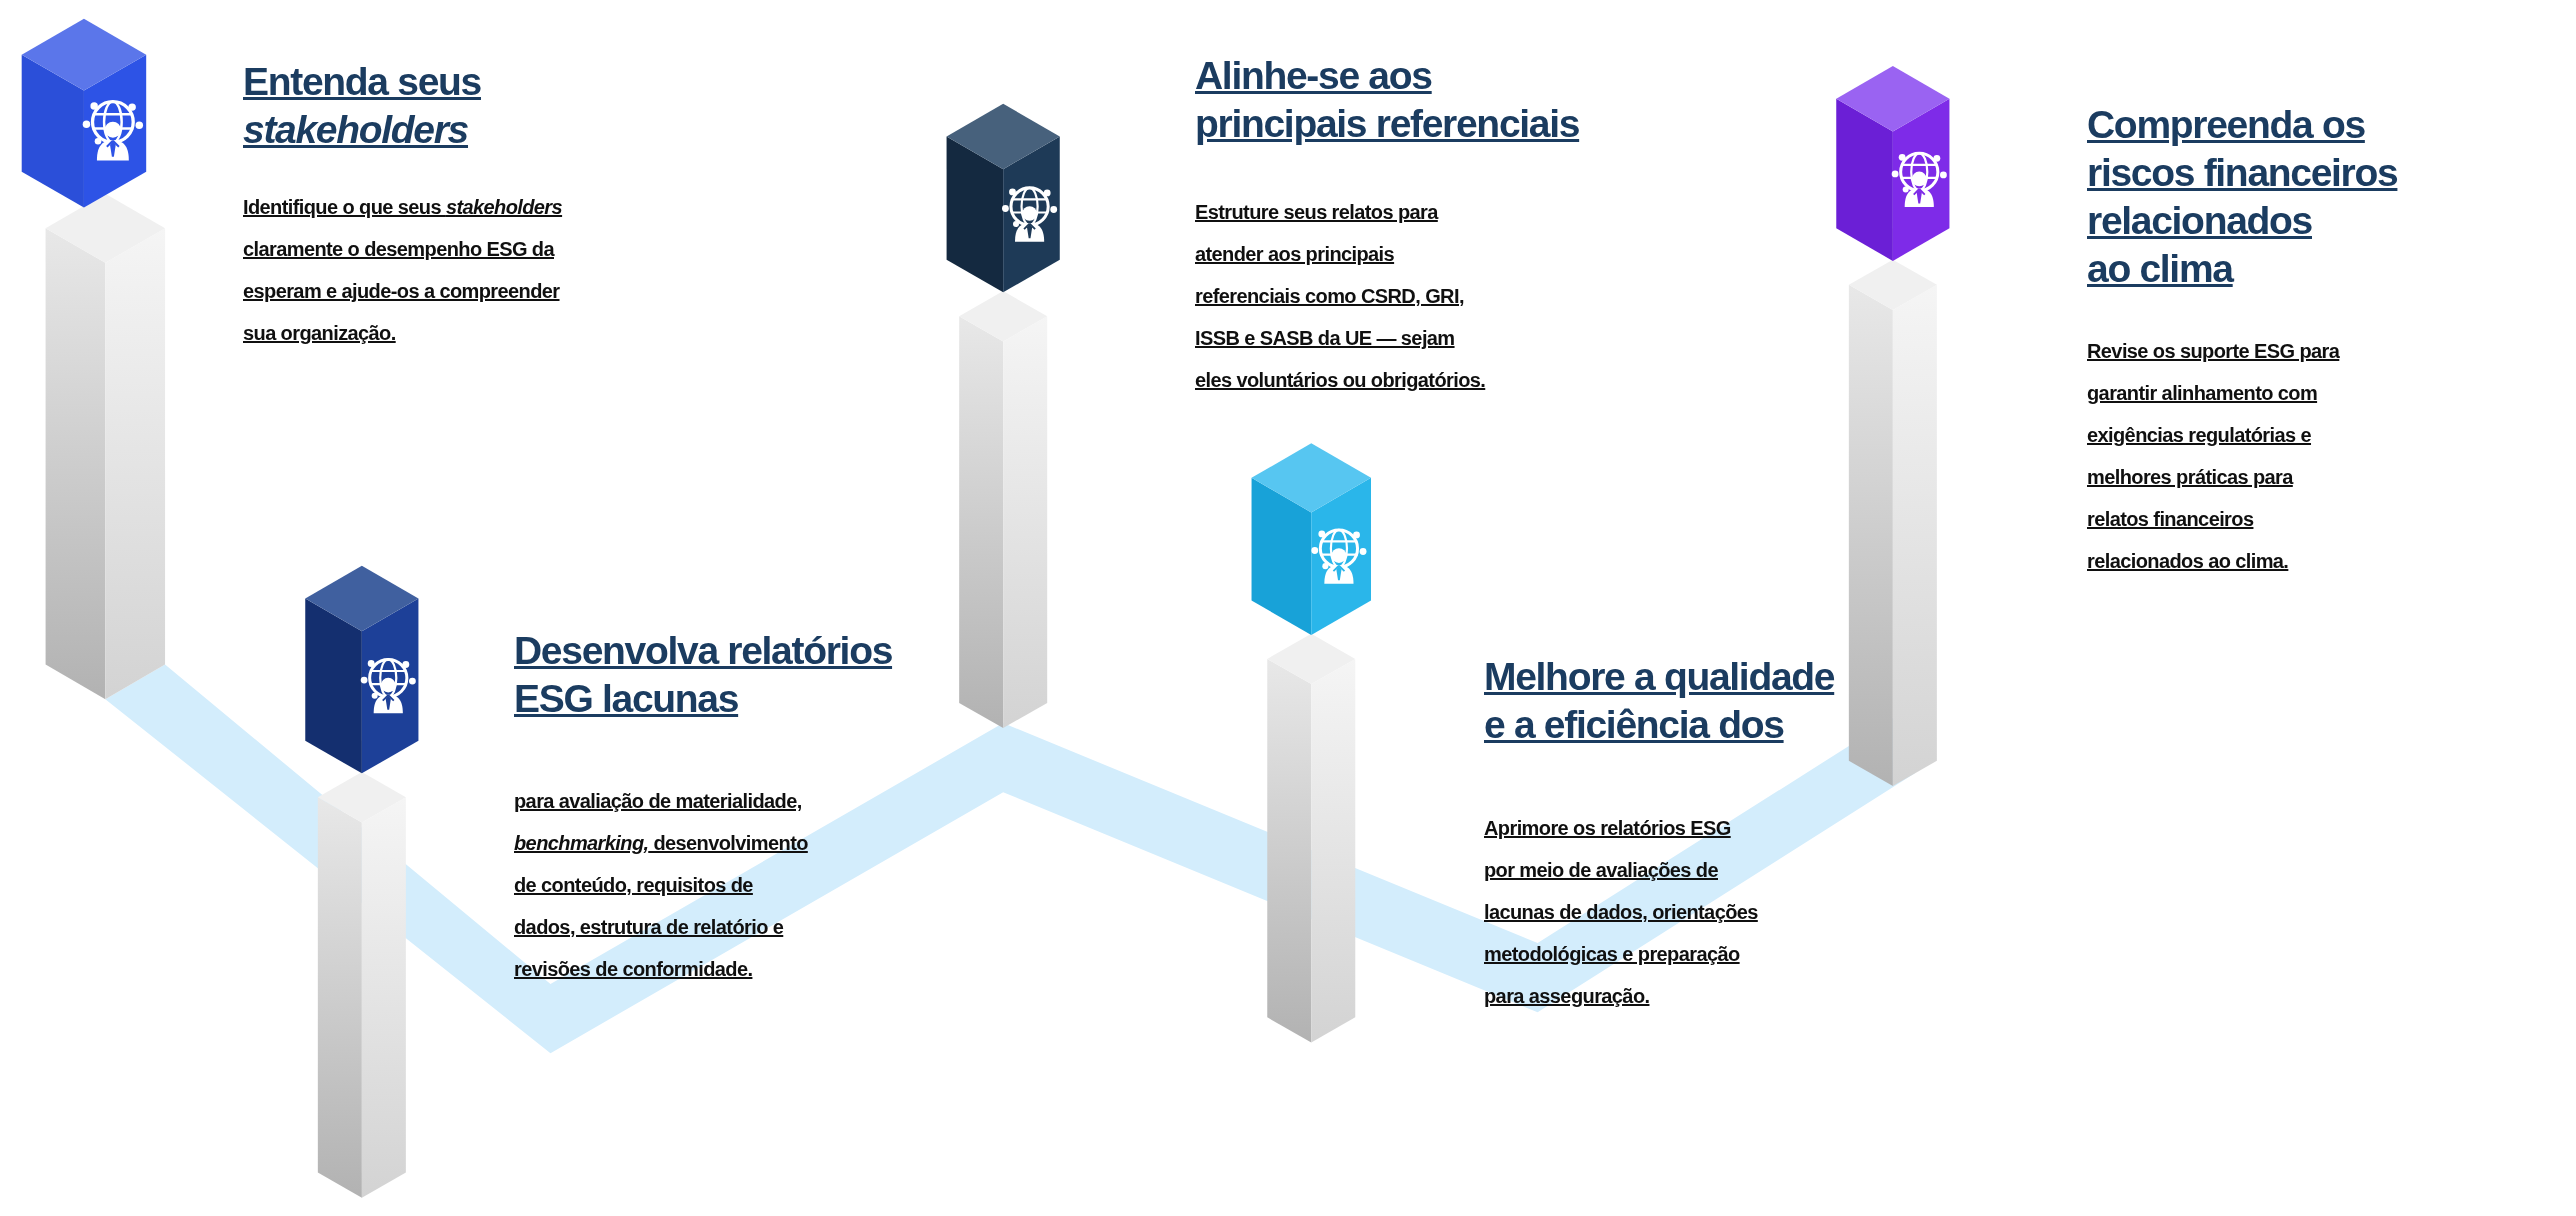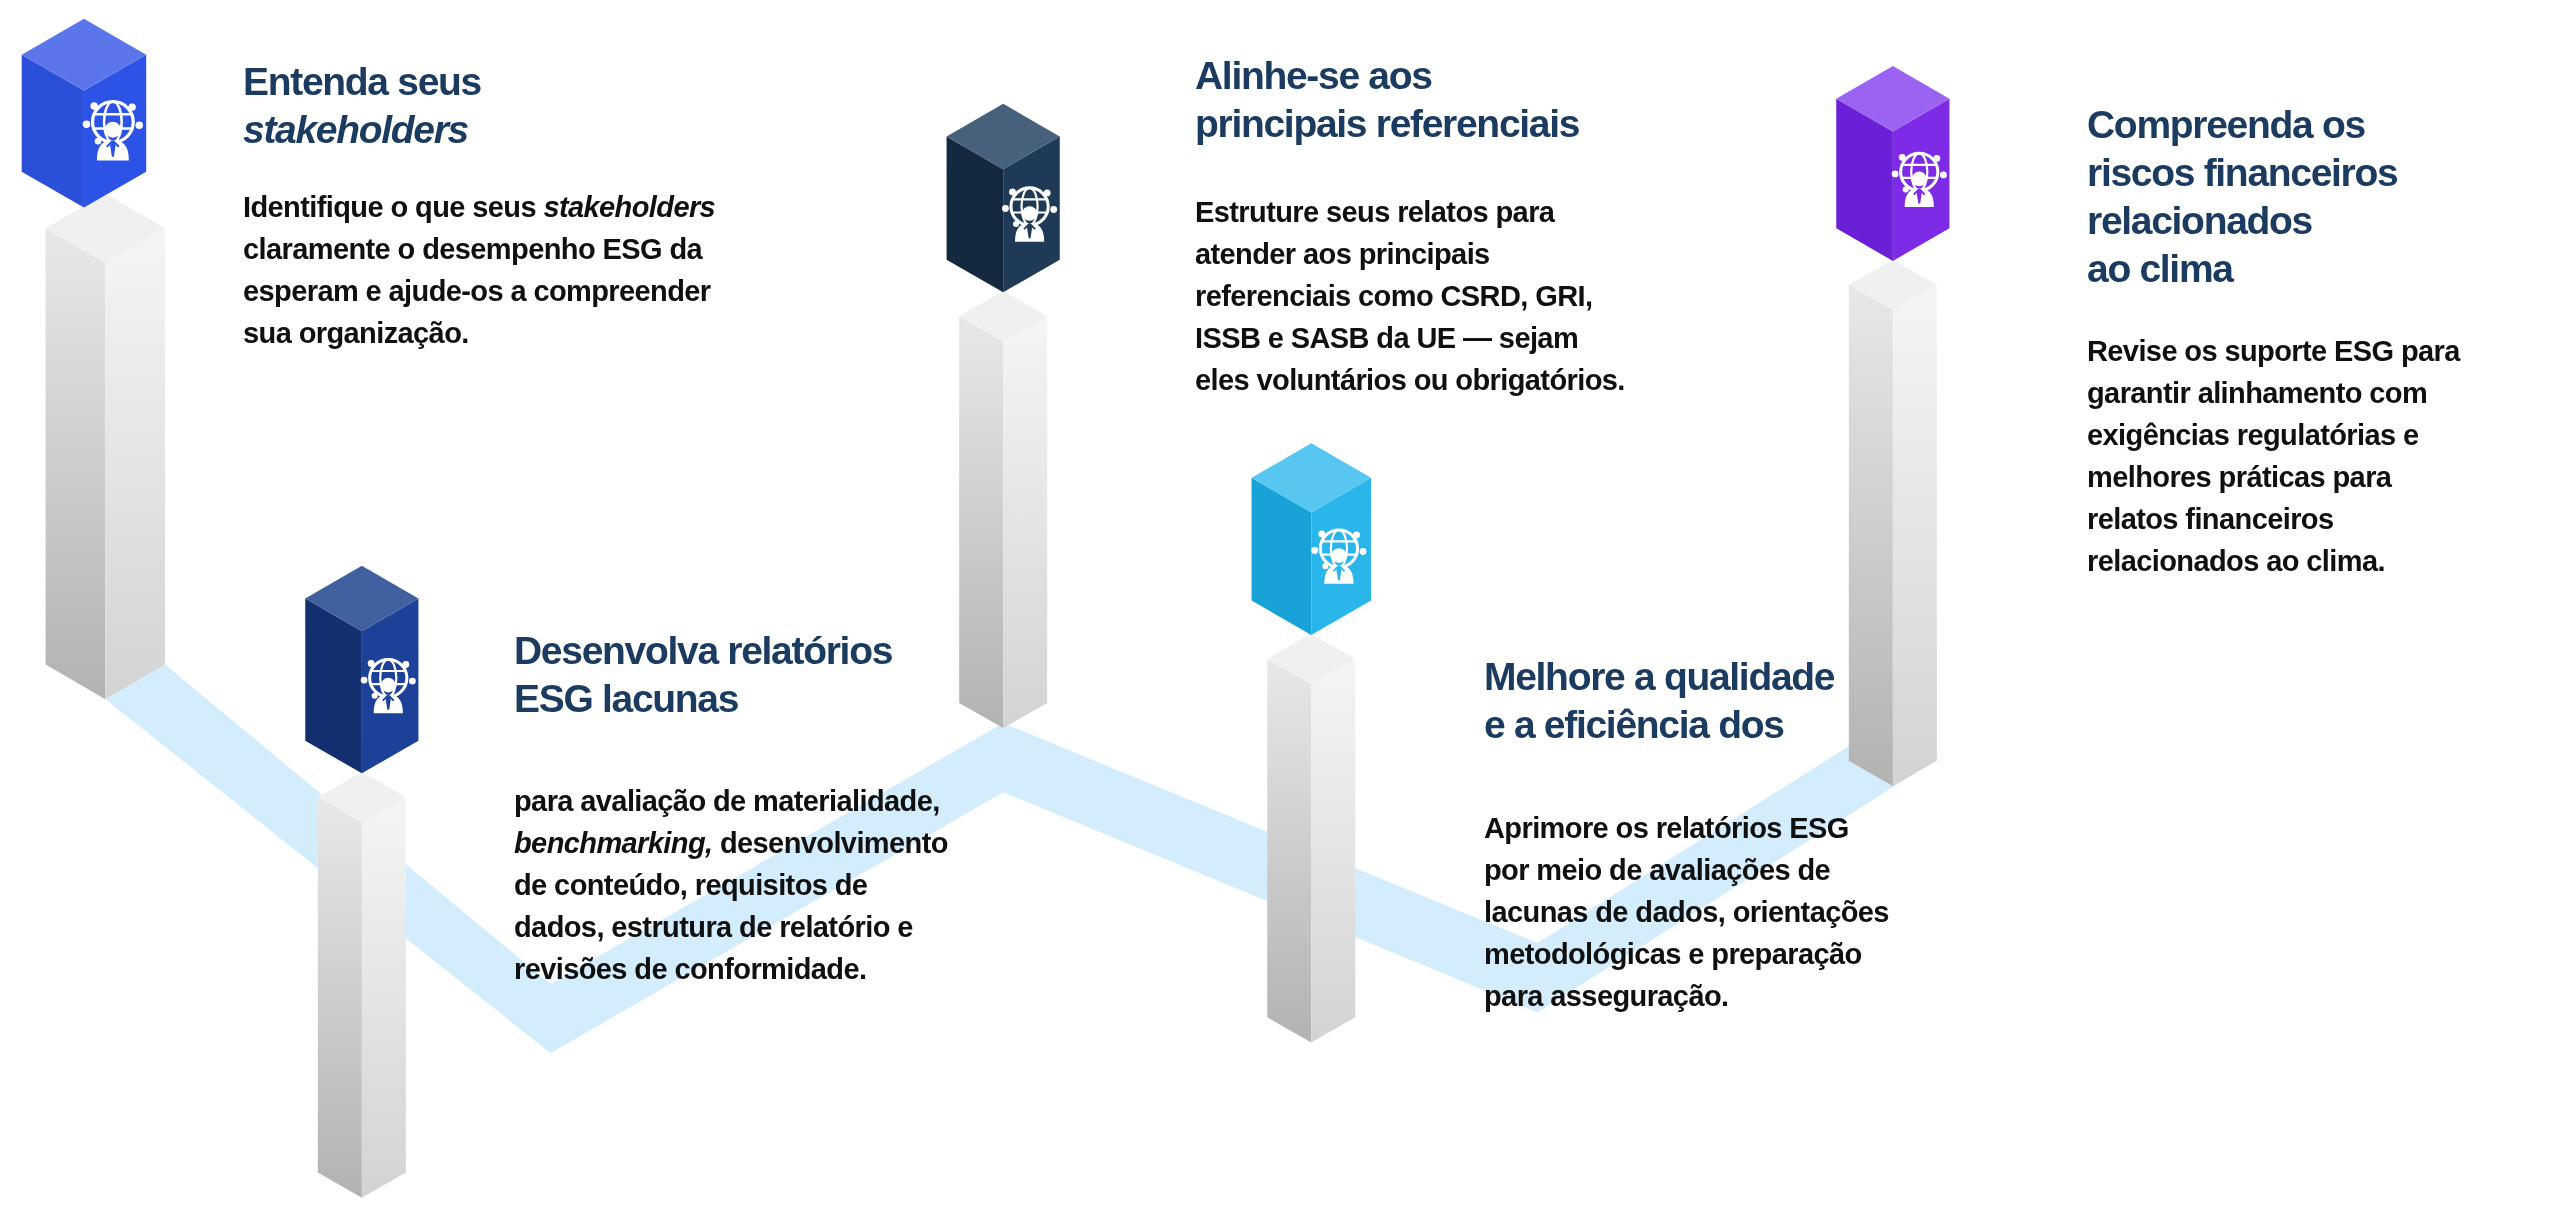--- a/index.html
+++ b/index.html
@@ -7,25 +7,25 @@
     position:relative;width:2576px;height:1216px;overflow:hidden;
     background:var(--background,#ffffff);
     font-family:"Liberation Sans", sans-serif;
   }
   svg.scene{position:absolute;left:0;top:0;width:2576px;height:1216px;}
   .title{
     position:absolute;margin:0;font-weight:700;font-size:39px;line-height:48px;
     letter-spacing:-1.3px;color:var(--title-color,#1b3c60);white-space:nowrap;
   }
   .body{
-    position:absolute;font-weight:700;font-size:29px;line-height:42px;
+    position:absolute;font-weight:700;font-size:20px;line-height:42px;
     letter-spacing:-0.6px;color:var(--body-color,#101010);white-space:nowrap;
   }
   .it{font-style:italic;}
-  .line{white-space:nowrap;}
+  .line{white-space:nowrap;text-decoration:underline;}
 </style>
 </head>
 <body>
 
 <div class="canvas">
 
   <svg class="scene" viewBox="0 0 4096 1934" aria-hidden="true">
     <defs>
       <linearGradient id="pedL" x1="0" y1="0" x2="0" y2="1">
         <stop offset="0" style="stop-color:var(--pedestal-left-start,#e8e8e8)"></stop>

